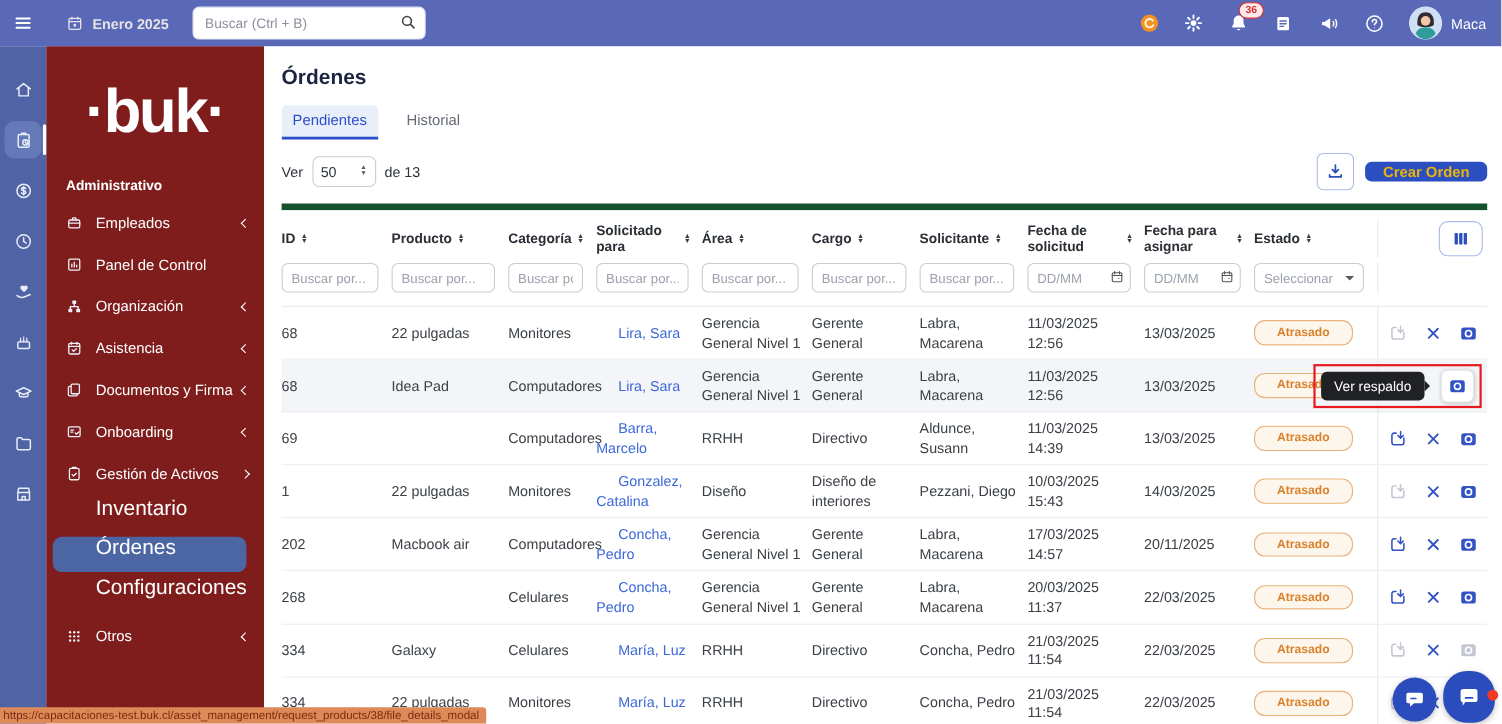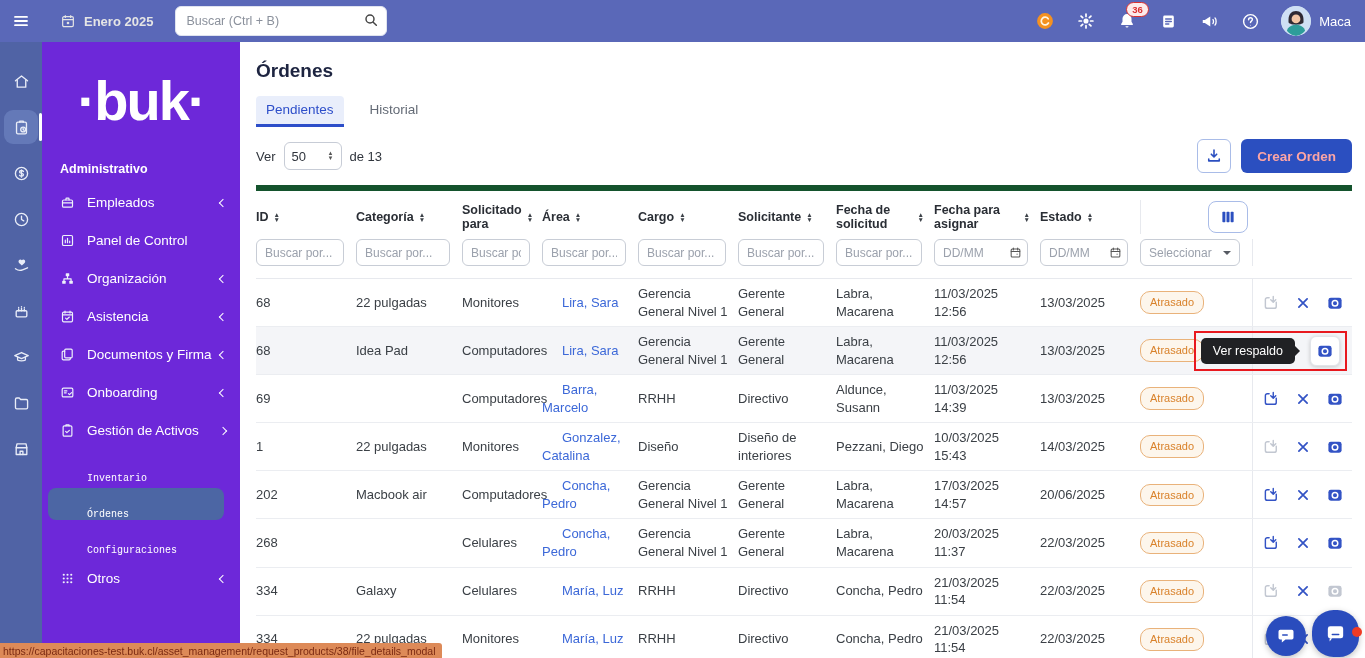--- a/index.html
+++ b/index.html
@@ -8,58 +8,58 @@
 
   
   .topbar { position:absolute; top:0; left:0; width:1365px; height:42px; background:#5a68b8; display:flex; align-items:center; z-index:30; }
   .topbar .hamburger { width:42px; display:flex; justify-content:center; color:#fff; cursor:pointer; }
   .topbar .period { display:flex; align-items:center; gap:8px; color:#e5e5e5; font-size:13px; font-weight:600; margin-left:18px; }
   .topbar .search { position:relative; margin-left:22px; }
   .topbar .search input { width:212px; height:30px; border:1px solid #dfe3ef; border-radius:6px; padding:0 30px 0 10px; font-size:12.5px; color:#333; outline:none; font-family:"Liberation Sans",sans-serif; }
   .topbar .search input::placeholder { color:#8b919c; }
   .topbar .search .mag { position:absolute; right:8px; top:6px; color:#444; }
   .top-icons { margin-left:auto; display:flex; align-items:center; gap:21px; padding-right:14px; }
-  .tico { position:relative; color:#fff; width:20px; height:20px; display:flex; align-items:center; justify-content:center; cursor:pointer; }
+  .tico { position:relative; color:#fff; width:20px; height:20px; display:flex; align-items:center; cursor:pointer; }
   .badge { position:absolute; top:-9px; left:9px; background:#fdeaea; color:#d93030; border:1px solid #d93030; font-size:9.5px; font-weight:700; padding:1px 5px; border-radius:9px; line-height:1.2; }
   .userchip { display:flex; align-items:center; gap:8px; color:#fff; font-size:13px; cursor:pointer; }
   .avatar { width:30px; height:30px; border-radius:50%; overflow:hidden; background:#cfe0f4; }
 
   
   .rail { position:absolute; top:42px; left:0; bottom:0; width:42px; background:#5063a5; z-index:20; display:flex; flex-direction:column; align-items:center; padding-top:22px; gap:12px; }
   .rail-item { position:relative; width:34px; height:34px; border-radius:9px; display:flex; align-items:center; justify-content:center; color:#e9edf8; cursor:pointer; }
   .rail-item svg { width:17px; height:17px; }
   .rail-item.selected { background:#6479b8; }
   .rail-item.selected::after { content:""; position:absolute; right:-4px; top:3px; width:3px; height:28px; background:#fff; border-radius:2px; }
 
   
-  .sidebar { position:absolute; top:42px; left:42px; bottom:13px; width:198px; background:#6d28d9; z-index:19; color:#fff; }
+  .sidebar { position:absolute; top:42px; left:42px; bottom:13px; width:198px; background:#7f1d1d; z-index:19; color:#fff; }
   .logo { text-align:center; font-size:56px; font-weight:700; letter-spacing:-2px; margin-top:14px; line-height:1.6; }
   .section-label { font-size:12.5px; font-weight:700; margin:16px 0 8px 18px; }
   .menu-item { display:flex; align-items:center; height:38px; padding:0 14px 0 18px; font-size:13.5px; cursor:pointer; }
   .menu-item .mi-icon { width:15px; height:15px; margin-right:12px; display:flex; color:#eef1fa; }
   .menu-item .mi-icon svg { width:15px; height:15px; }
   .menu-item .mi-label { flex:1; white-space:nowrap; }
   .chev { width:6px; height:6px; border-left:1.6px solid #fff; border-bottom:1.6px solid #fff; }
   .chev.left { transform:rotate(45deg); }
   .chev.down { transform:rotate(-45deg); border-left:none; border-right:1.6px solid #fff; }
-  .sub-item { display:flex; align-items:flex-end; height:32px; margin:2px 16px 4px 6px; padding-left:39px; font-size:10px; border-radius:8px; cursor:pointer;font-family:Liberation Mono, monospace; }
+  .sub-item { display:flex; align-items:flex-start; height:32px; margin:2px 16px 4px 6px; padding-left:39px; font-size:19px; border-radius:8px; cursor:pointer; }
   .sub-item.selected { background:#4c66a4; }
 
   
   .main { position:absolute; top:42px; left:240px; right:0; bottom:0; background:#fff; padding:12px 13px 0 16px; }
   .page-title { font-size:19px; font-weight:700; color:#1d2440; margin-top:6px; }
   .tabs { display:flex; gap:16px; margin-top:14px; }
   .tab { font-size:13.5px; padding:6px 10px 7px; color:#646b76; cursor:pointer; border-bottom:3px solid transparent; }
   .tab.active { color:#2d4ec9; background:#e9eefb; border-radius:4px 4px 0 0; border-bottom:3px solid #2d4ec9; font-weight:500; }
   .controls { display:flex; align-items:center; margin-top:12px; font-size:13px; color:#30353d; }
   .ver-select { display:flex; align-items:center; justify-content:space-between; width:58px; height:28px; border:1px solid #c7ccd6; border-radius:6px; margin:0 8px; padding:0 7px; cursor:pointer; background:#fff; }
   .updown { display:flex; flex-direction:column; font-size:6px; line-height:5px; color:#555; }
   .right-controls { margin-left:auto; display:flex; align-items:center; gap:10px; }
   .dl-btn { width:34px; height:34px; border:1px solid #a9bce8; border-radius:6px; background:#fff; display:flex; align-items:center; justify-content:center; color:#2b4fc0; cursor:pointer; }
-  .create-btn { height:34px; padding:0 16px; background:#2b4fc0; color:#fca5a5; border:none; border-radius:6px; font-size:13.5px; font-weight:700; cursor:pointer; font-family:"Liberation Sans",sans-serif; }
+  .create-btn { height:18px; padding:0 16px; background:#2b4fc0; color:#eab308; border:none; border-radius:6px; font-size:13.5px; font-weight:700; cursor:pointer; font-family:"Liberation Sans",sans-serif; }
 
   
   .tbl { margin-top:12px; position:relative; }
   .grid { display:grid; grid-template-columns:100px 106px 80px 96px 100px 98px 98px 106px 100px 112px 100px; }
   .thead { border-top:6px solid #14532d; padding-top:9px; }
   .th { display:flex; align-items:center; gap:5px; font-size:12.5px; font-weight:700; color:#2a2e35; padding-right:10px; min-height:34px; cursor:pointer; }
   .sort { display:flex; flex-direction:column; font-size:6.5px; line-height:5.5px; color:#3c4148; }
   .th-actions { display:flex; align-items:center; justify-content:flex-end; border-left:1px solid #e7e9ee; padding-right:4px; }
   .colpick-btn { width:40px; height:32px; border:1px solid #a9bce8; border-radius:8px; background:#fff; display:flex; align-items:center; justify-content:center; color:#2b4fc0; cursor:pointer; }
   .frow { padding:5px 0 12px; border-bottom:1px solid #e7e9ee; }
@@ -72,21 +72,21 @@
   .fcell-actions { border-left:1px solid #e7e9ee; }
 
   .row { position:relative; border-bottom:1px solid #ebedf1; align-items:center; min-height:45px; font-size:13px; color:#3b4046; }
   .row.hover { background:#f4f5f8; }
   .cell { padding:6px 10px 6px 0; line-height:1.35; }
   .cell a { color:#3c68d8; text-decoration:none; cursor:pointer;margin-left:20px; }
   .cell-actions { align-self:stretch; display:flex; align-items:center; justify-content:center; gap:14px; border-left:1px solid #e7e9ee; }
   .act { width:18px; height:18px; color:#3353c5; cursor:pointer; display:flex; }
   .act.disabled { color:#c2c7d1; cursor:default; }
   .act svg { width:18px; height:18px; }
-  .pill { display:inline-block; padding:3px 9px; border-radius:10px; font-size:11px; font-weight:400; white-space:nowrap; }
+  .pill { display:inline-block; padding:3px 20px; border-radius:10px; font-size:11px; font-weight:700; white-space:nowrap; }
   .pill.atrasado { color:#d9822b; background:#fdf6ec; border:1.5px solid #e9b27a; }
 
   
   .annotation { position:absolute; right:5px; top:50%; transform:translateY(-50%); display:flex; align-items:center; border:2.5px solid #e8191f; padding:3px 5px; z-index:10; background:transparent;margin-left:21px; }
   .tooltip { background:#202124; color:#fff; font-size:12.5px; font-weight:500; padding:6px 12px; border-radius:5px; white-space:nowrap; }
   .tip-arrow { width:0; height:0; border:5px solid transparent; border-left-color:#202124; margin-right:5px; }
   .backup-btn { width:30px; height:30px; background:#fff; border:1px solid #e2e5ea; border-radius:6px; display:flex; align-items:center; justify-content:center; color:#3353c5; box-shadow:0 1px 4px rgba(0,0,0,.18); cursor:pointer; }
   .backup-btn svg { width:18px; height:18px; }
 
   
@@ -367,20 +367,27 @@
             </svg>
         </button>
         <button class="create-btn">Crear Orden</button>
       </span>
     </div>
 
     <div class="tbl">
       <div class="grid thead" id="thead">
           <div class="th">
             <span>ID</span>
+            <span class="sort">
+              <span>▲</span>
+              <span>▼</span>
+            </span>
+          </div>
+          <div class="th">
+            <span>Producto</span>
             <span class="sort">
               <span>▲</span>
               <span>▼</span>
             </span>
           </div>
           <div class="th">
             <span>Categoría</span>
             <span class="sort">
               <span>▲</span>
               <span>▼</span>
@@ -590,21 +597,21 @@
           </div>
           <div class="grid row">
             <div class="cell">202</div>
             <div class="cell">Macbook air</div>
             <div class="cell">Computadores</div>
             <div class="cell"><a>Concha, Pedro</a></div>
             <div class="cell">Gerencia General Nivel 1</div>
             <div class="cell">Gerente General</div>
             <div class="cell">Labra, Macarena</div>
             <div class="cell">17/03/2025 14:57</div>
-            <div class="cell">20/06/2025</div>
+            <div class="cell">20/11/2025</div>
             <div class="cell"><span class="pill atrasado">Atrasado</span></div>
             <div class="cell-actions">
               <span class="act">
                 <svg viewBox="0 0 24 24" fill="none" stroke="currentColor" stroke-width="1.9" stroke-linecap="round" stroke-linejoin="round">
                   <path d="M9.5 5H7a2.5 2.5 0 0 0-2.5 2.5v9A2.5 2.5 0 0 0 7 19h9.5a2.5 2.5 0 0 0 2.5-2.5V11"></path>
                   <path d="M15 3.2v7.6M11.7 7.8l3.3 3.3 3.3-3.3"></path>
                 </svg>
               </span>
               <span class="act">
                 <svg viewBox="0 0 24 24" fill="none" stroke="currentColor" stroke-width="2.3" stroke-linecap="round">

